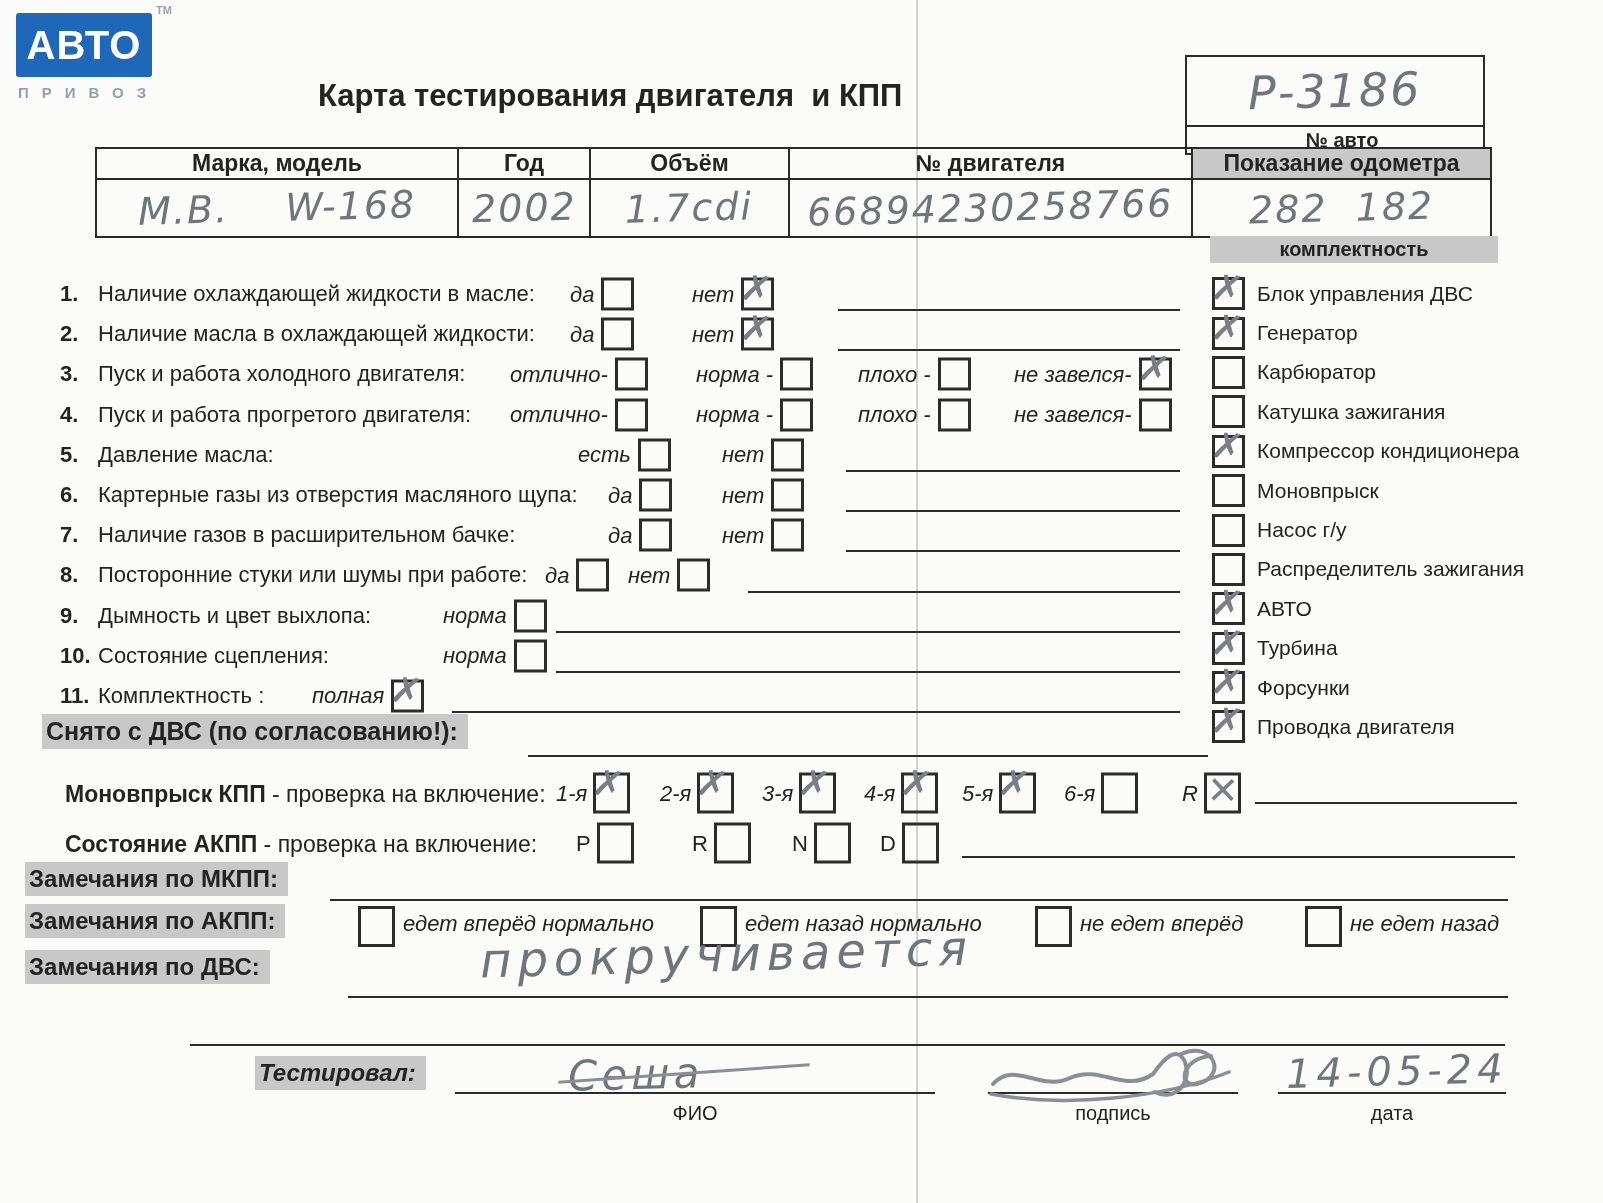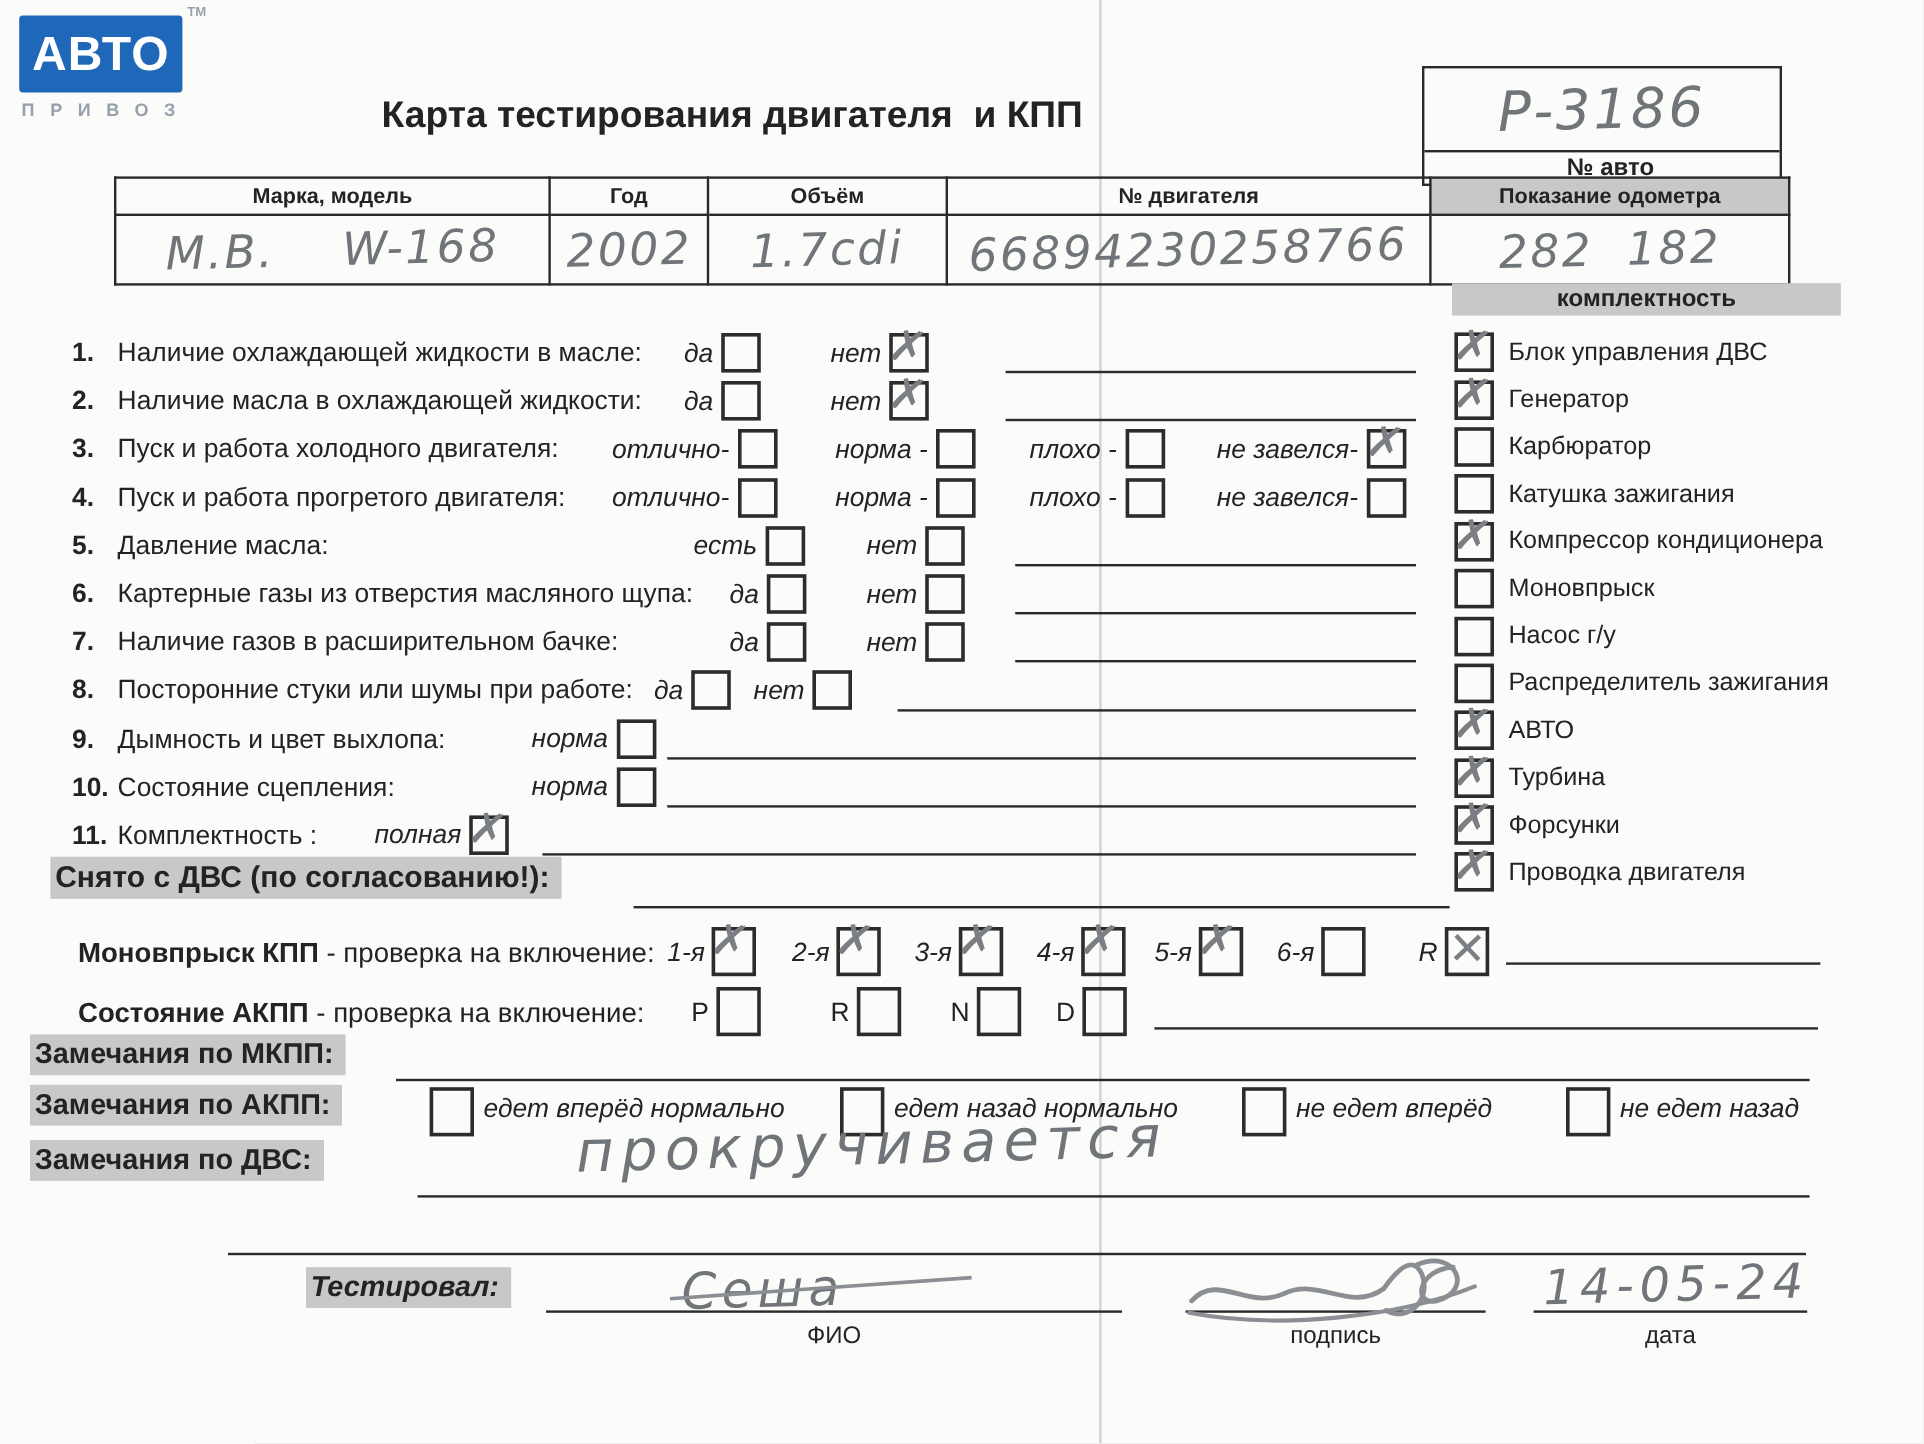--- a/index.html
+++ b/index.html
@@ -18,33 +18,33 @@
   .title{position:absolute;left:318px;top:78px;font-size:31px;font-weight:bold;white-space:pre;}
 
   
   .auto-box{position:absolute;left:1185px;top:55px;width:296px;border:2.5px solid #2a2a2a;background:transparent;}
   .auto-box .val{height:68px;border-bottom:2.5px solid #2a2a2a;display:flex;align-items:center;justify-content:center;}
   .auto-box .cap{height:26px;display:flex;align-items:center;justify-content:center;font-weight:bold;font-size:20px;padding-left:14px;}
 
   
   .vtable{position:absolute;left:95px;top:147px;border-collapse:collapse;}
   .vtable th,.vtable td{border:2.5px solid #2a2a2a;padding:0;}
-  .vtable th{height:29px;font-size:18px;font-weight:bold;text-align:center;}
+  .vtable th{height:29px;font-size:23px;font-weight:bold;text-align:center;}
   .vtable th.hl{background:#c8c8c8;}
   .vtable td{height:56px;text-align:center;vertical-align:middle;}
 
   .hand{font-family:"DejaVu Sans",sans-serif;font-style:italic;color:#70757a;letter-spacing:2px;
         white-space:pre;transform:rotate(-1.5deg);display:inline-block;}
 
   
   .gray{background:#c8c8c8;}
   .sect{position:absolute;font-weight:bold;padding:3px 10px 3px 4px;}
 
   
-  .equip-hdr{position:absolute;left:1210px;top:236px;width:324px;height:27px;background:#c8c8c8;
+  .equip-hdr{position:absolute;left:1210px;top:236px;width:288px;height:27px;background:#c8c8c8;
              display:flex;align-items:center;justify-content:center;font-weight:bold;font-size:20px;}
   .equip{position:absolute;left:1212px;top:274px;width:380px;}
   .e-row{display:flex;align-items:center;height:39.4px;}
   .e-row .elbl{margin-left:12px;font-size:21px;}
 
   
   .cb{position:relative;width:27px;height:27px;border:3px solid #2c2c2c;flex:none;background:transparent;}
   .cb.tall{width:31px;height:35px;}
   .mark{position:absolute;left:-3px;top:-10px;font-family:"DejaVu Sans",sans-serif;font-size:37px;
         color:#7b7f84;transform:rotate(10deg);line-height:1;pointer-events:none;}

